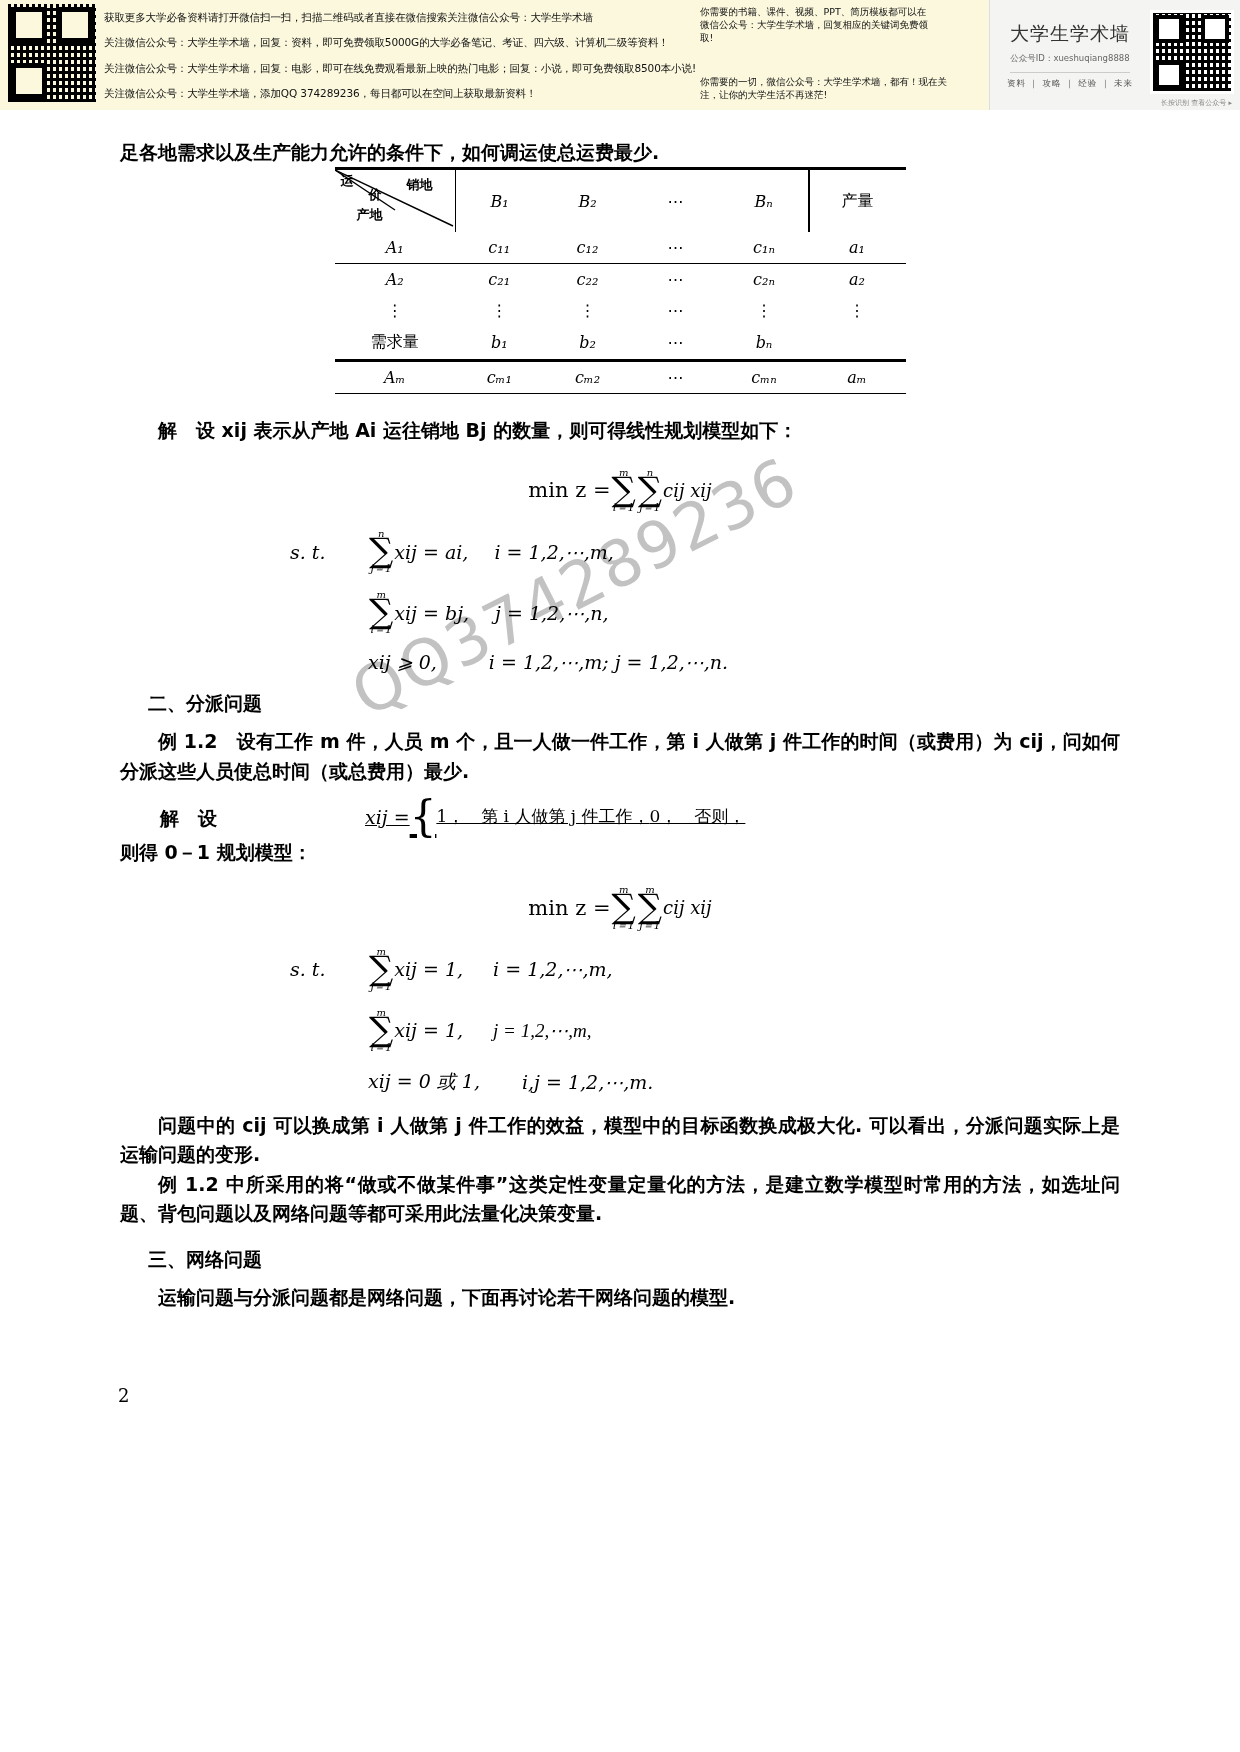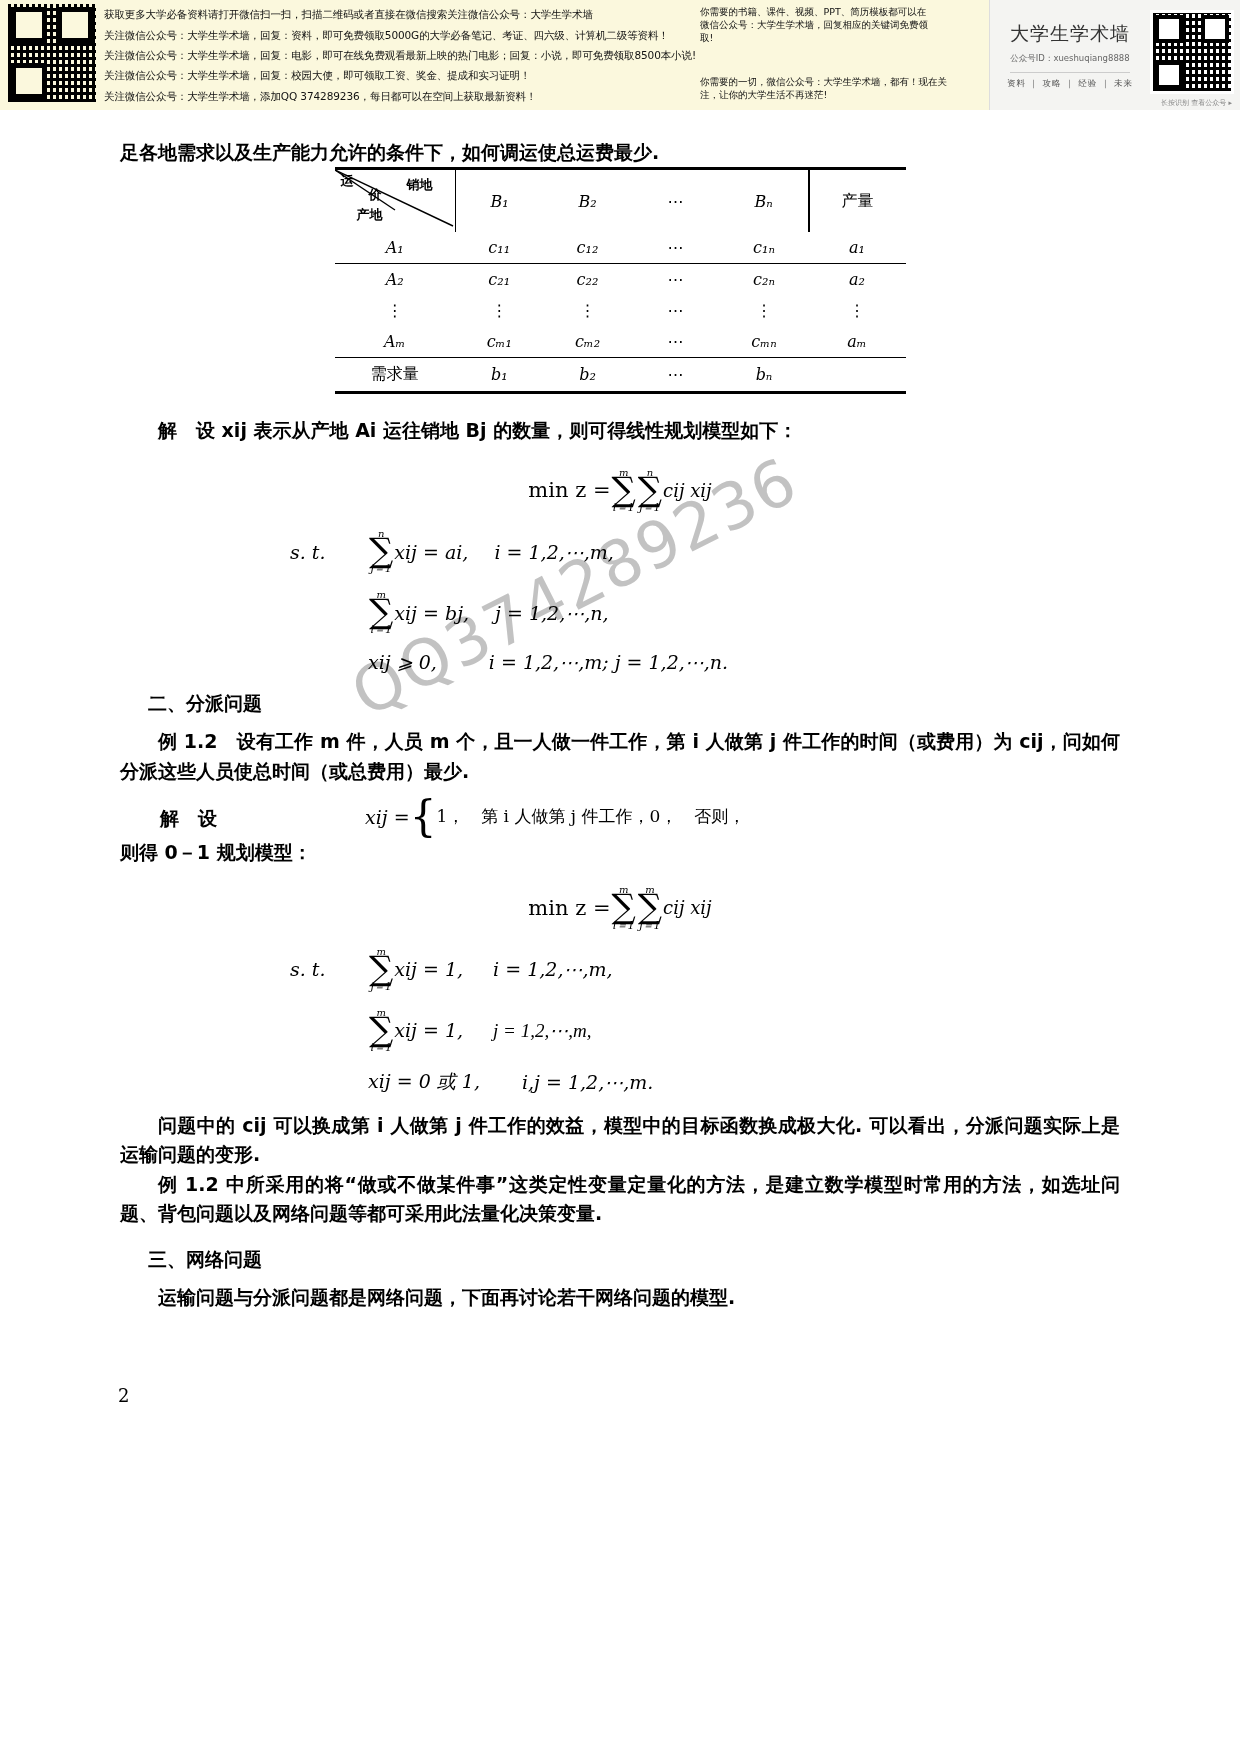--- a/index.html
+++ b/index.html
@@ -191,21 +191,20 @@
 
 <div class="promo">
   <div class="qr">
       <span class="qr-inner"></span>
     </div>
 
   <div class="promo-lines">
     <div class="promo-line">获取更多大学必备资料请打开微信扫一扫，扫描二维码或者直接在微信搜索关注微信公众号：大学生学术墙</div>
     <div class="promo-line">关注微信公众号：大学生学术墙，回复：资料，即可免费领取5000G的大学必备笔记、考证、四六级、计算机二级等资料！</div>
     <div class="promo-line">关注微信公众号：大学生学术墙，回复：电影，即可在线免费观看最新上映的热门电影；回复：小说，即可免费领取8500本小说!</div>
-    <div class="promo-line">关注微信公众号：大学生学术墙，回复：校园大使，即可领取工资、奖金、提成和实习证明！</div>
     <div class="promo-line">关注微信公众号：大学生学术墙，添加QQ 374289236，每日都可以在空间上获取最新资料！</div>
   </div>
 
   <div class="promo-mid">你需要的书籍、课件、视频、PPT、简历模板都可以在微信公众号：大学生学术墙，回复相应的关键词免费领取!</div>
   <div class="promo-mid2">你需要的一切，微信公众号：大学生学术墙，都有！现在关注，让你的大学生活不再迷茫!</div>
 
   <div class="promo-card">
     <div class="card-left">
       <div class="card-title">大学生学术墙</div>
       <div class="card-sub">公众号ID：xueshuqiang8888</div>
@@ -266,35 +265,35 @@
         </tr>
         <tr>
           <td class="rowh">⋮</td>
           <td>⋮</td>
           <td>⋮</td>
           <td>⋯</td>
           <td>⋮</td>
           <td>⋮</td>
         </tr>
         <tr>
+          <td class="botline rowh">需求量</td>
+          <td class="botline ital">b₁</td>
+          <td class="botline ital">b₂</td>
+          <td class="botline">⋯</td>
+          <td class="botline ital">bₙ</td>
+          <td class="botline"></td>
+        </tr>
+        <tr>
           <td class="midline rowh ital">Aₘ</td>
           <td class="midline ital">cₘ₁</td>
           <td class="midline ital">cₘ₂</td>
           <td class="midline">⋯</td>
           <td class="midline ital">cₘₙ</td>
           <td class="midline ital">aₘ</td>
         </tr>
-        <tr>
-          <td class="botline rowh">需求量</td>
-          <td class="botline ital">b₁</td>
-          <td class="botline ital">b₂</td>
-          <td class="botline">⋯</td>
-          <td class="botline ital">bₙ</td>
-          <td class="botline"></td>
-        </tr>
       </tbody>
         </table>
     </div>
 
     <div class="ptext indent" style="margin-top:22px;">解　设 xij 表示从产地 Ai 运往销地 Bj 的数量，则可得线性规划模型如下：</div>
 
     <div class="math mrow" style="justify-content:center;margin-top:22px;">
       <span>min z =</span>
       <span class="sum">
         <span class="top">m</span>
@@ -334,21 +333,21 @@
       <span class="ital" style="font-size:19px;">xij ⩾ 0,</span>
       <span class="ital" style="font-size:19px;margin-left:52px;">i = 1,2,⋯,m; j = 1,2,⋯,n.</span>
     </div>
 
     <div class="heading">二、分派问题</div>
 
     <div class="ptext indent">例 1.2　设有工作 m 件，人员 m 个，且一人做一件工作，第 i 人做第 j 件工作的时间（或费用）为 cij，问如何分派这些人员使总时间（或总费用）最少.</div>
 
     <div style="display:flex;align-items:flex-end;margin-top:14px;">
       <span class="ptext" style="margin-left:40px;">解　设</span>
-      <span class="math" style="margin-left:148px;">
+      <span class="math" style="margin-left:148px;text-decoration:underline;">
         <span class="ital" style="font-size:19px;">xij =</span>
         <span class="cases">
           <span class="brace">{</span>
           <span class="items">
             <span>1，　第 i 人做第 j 件工作，</span>
             <span>0，　否则，</span>
           </span>
         </span>
       </span>
     </div>

